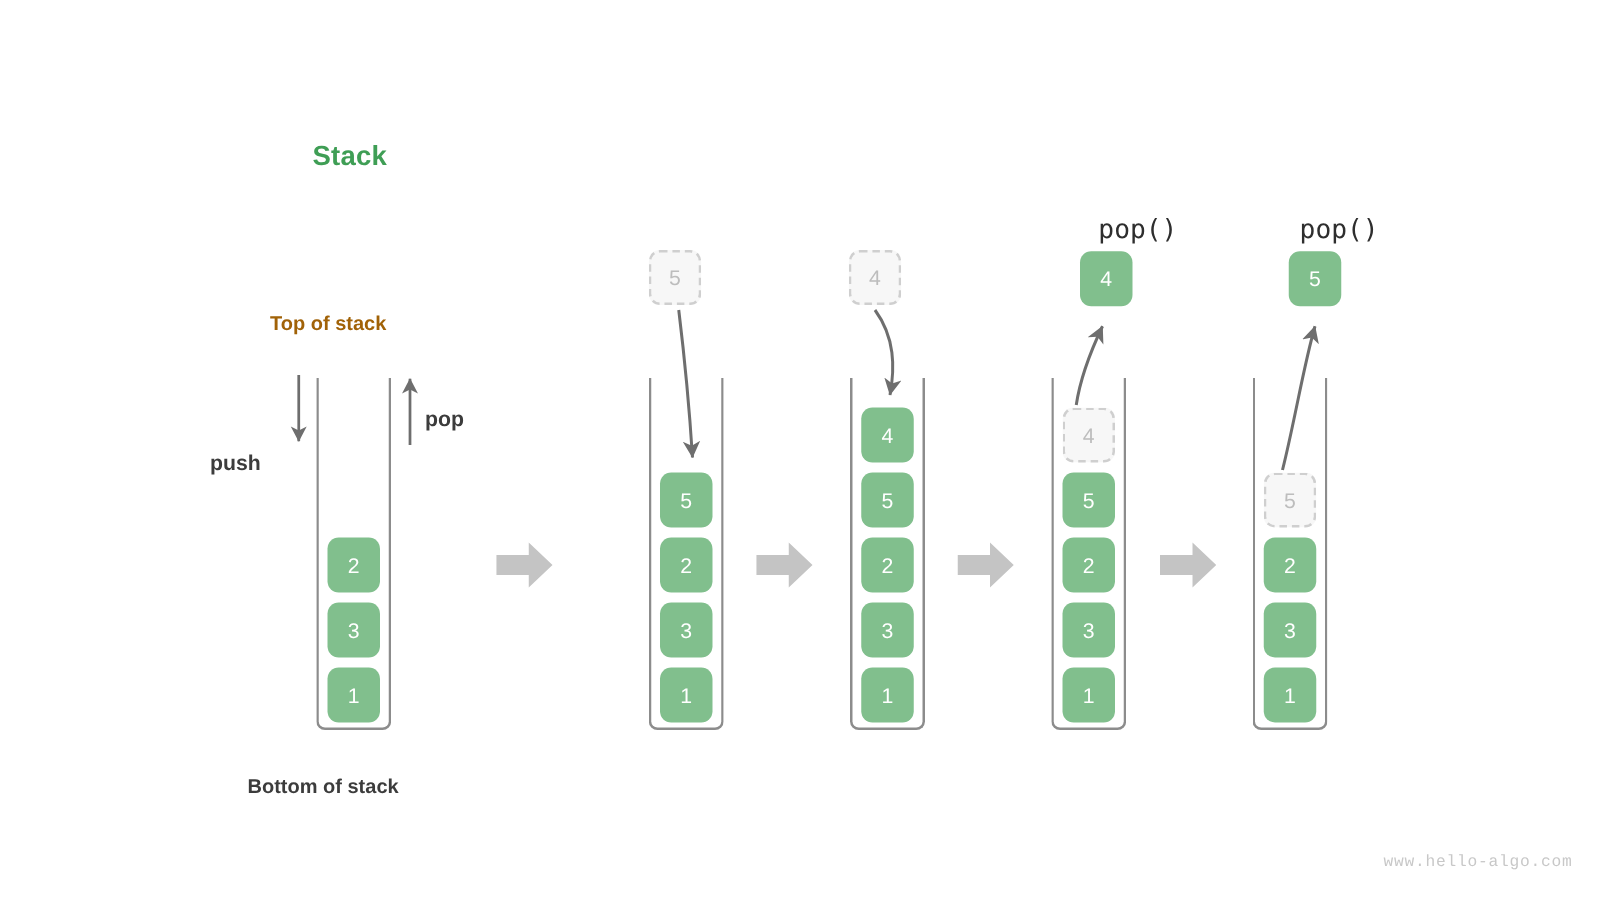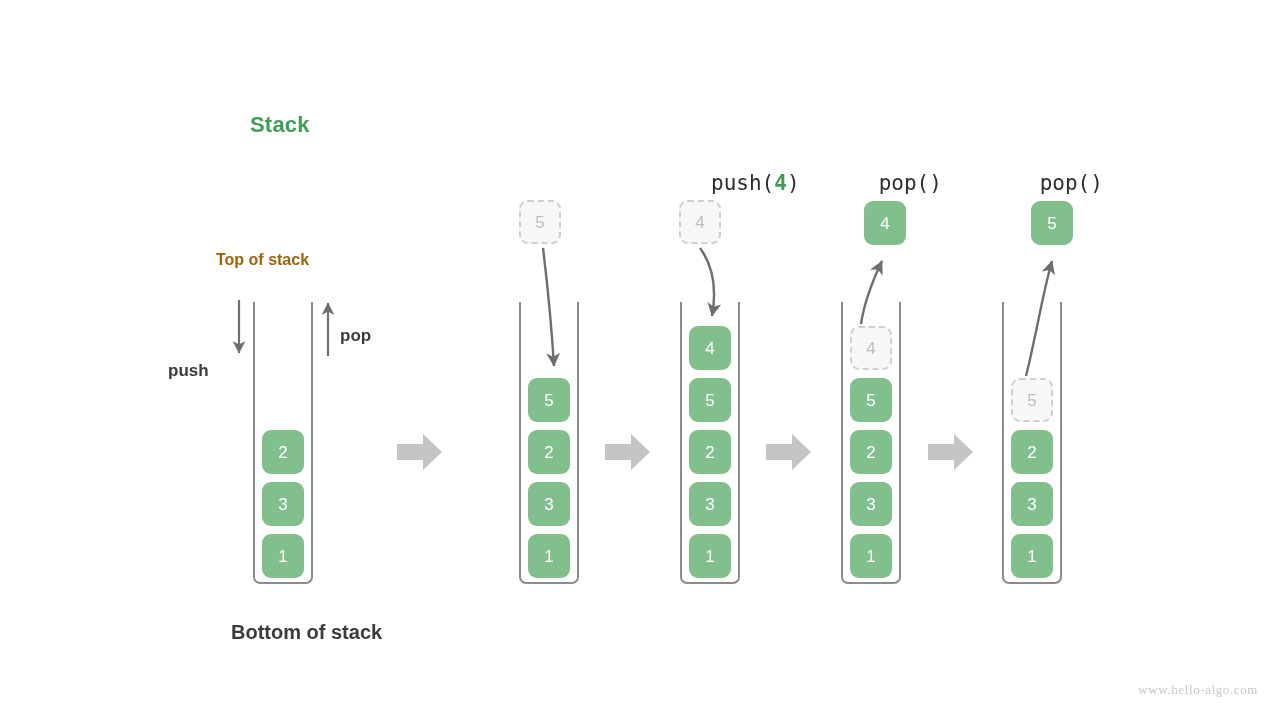--- a/index.html
+++ b/index.html
@@ -34,24 +34,23 @@
     letter-spacing: 0.2px;
   }
   .label-top {
     left: 216px; top: 247px;
     font-size: 16px;
     font-weight: bold;
     color: #a16207;
   }
   .label-bottom {
     left: 198px; top: 617px;
-    font-size: 20px;
+    font-size: 16px;
     font-weight: bold;
     color: #3c3c3c;
-    margin-left: 33px;
   }
   .label-push {
     left: 168px; top: 322px;
     font-size: 17px;
     font-weight: bold;
     color: #3c3c3c;
     margin-top: 35px;
   }
   .label-pop {
     left: 340px; top: 322px;
@@ -117,21 +116,21 @@
   #arrows {
     position: absolute;
     left: 0; top: 0;
     width: 1280px; height: 720px;
     pointer-events: none;
   }
 
   
   .watermark {
     right: 22px; top: 678px;
-    font-family: Liberation Serif, serif;
+    font-family: Liberation Mono, monospace;
     font-size: 13px;
     color: #c8c8c8;
     letter-spacing: 0.6px;
   }
 </style>
 </head>
 <body>
 
 <div id="canvas">
 
@@ -146,23 +145,20 @@
   <div class="abs cell solid" style="left:262px; top:426px;">
       <span>2</span>
     </div>
   <div class="abs cell solid" style="left:262px; top:478px;">
       <span>3</span>
     </div>
   <div class="abs cell solid" style="left:262px; top:530px;">
       <span>1</span>
     </div>
 
-  <div class="abs col-header" style="left:650px;">
-    <span>push(</span><span class="arg">4</span><span>)</span>
-  </div>
   <div class="abs col-header" style="left:805px;">
     <span>pop(</span><span class="arg"></span><span>)</span>
   </div>
   <div class="abs col-header" style="left:966px;">
     <span>pop(</span><span class="arg"></span><span>)</span>
   </div>
 
   <div class="abs cell ghost" style="left:519px; top:196px;">
       <span>5</span>
     </div>

